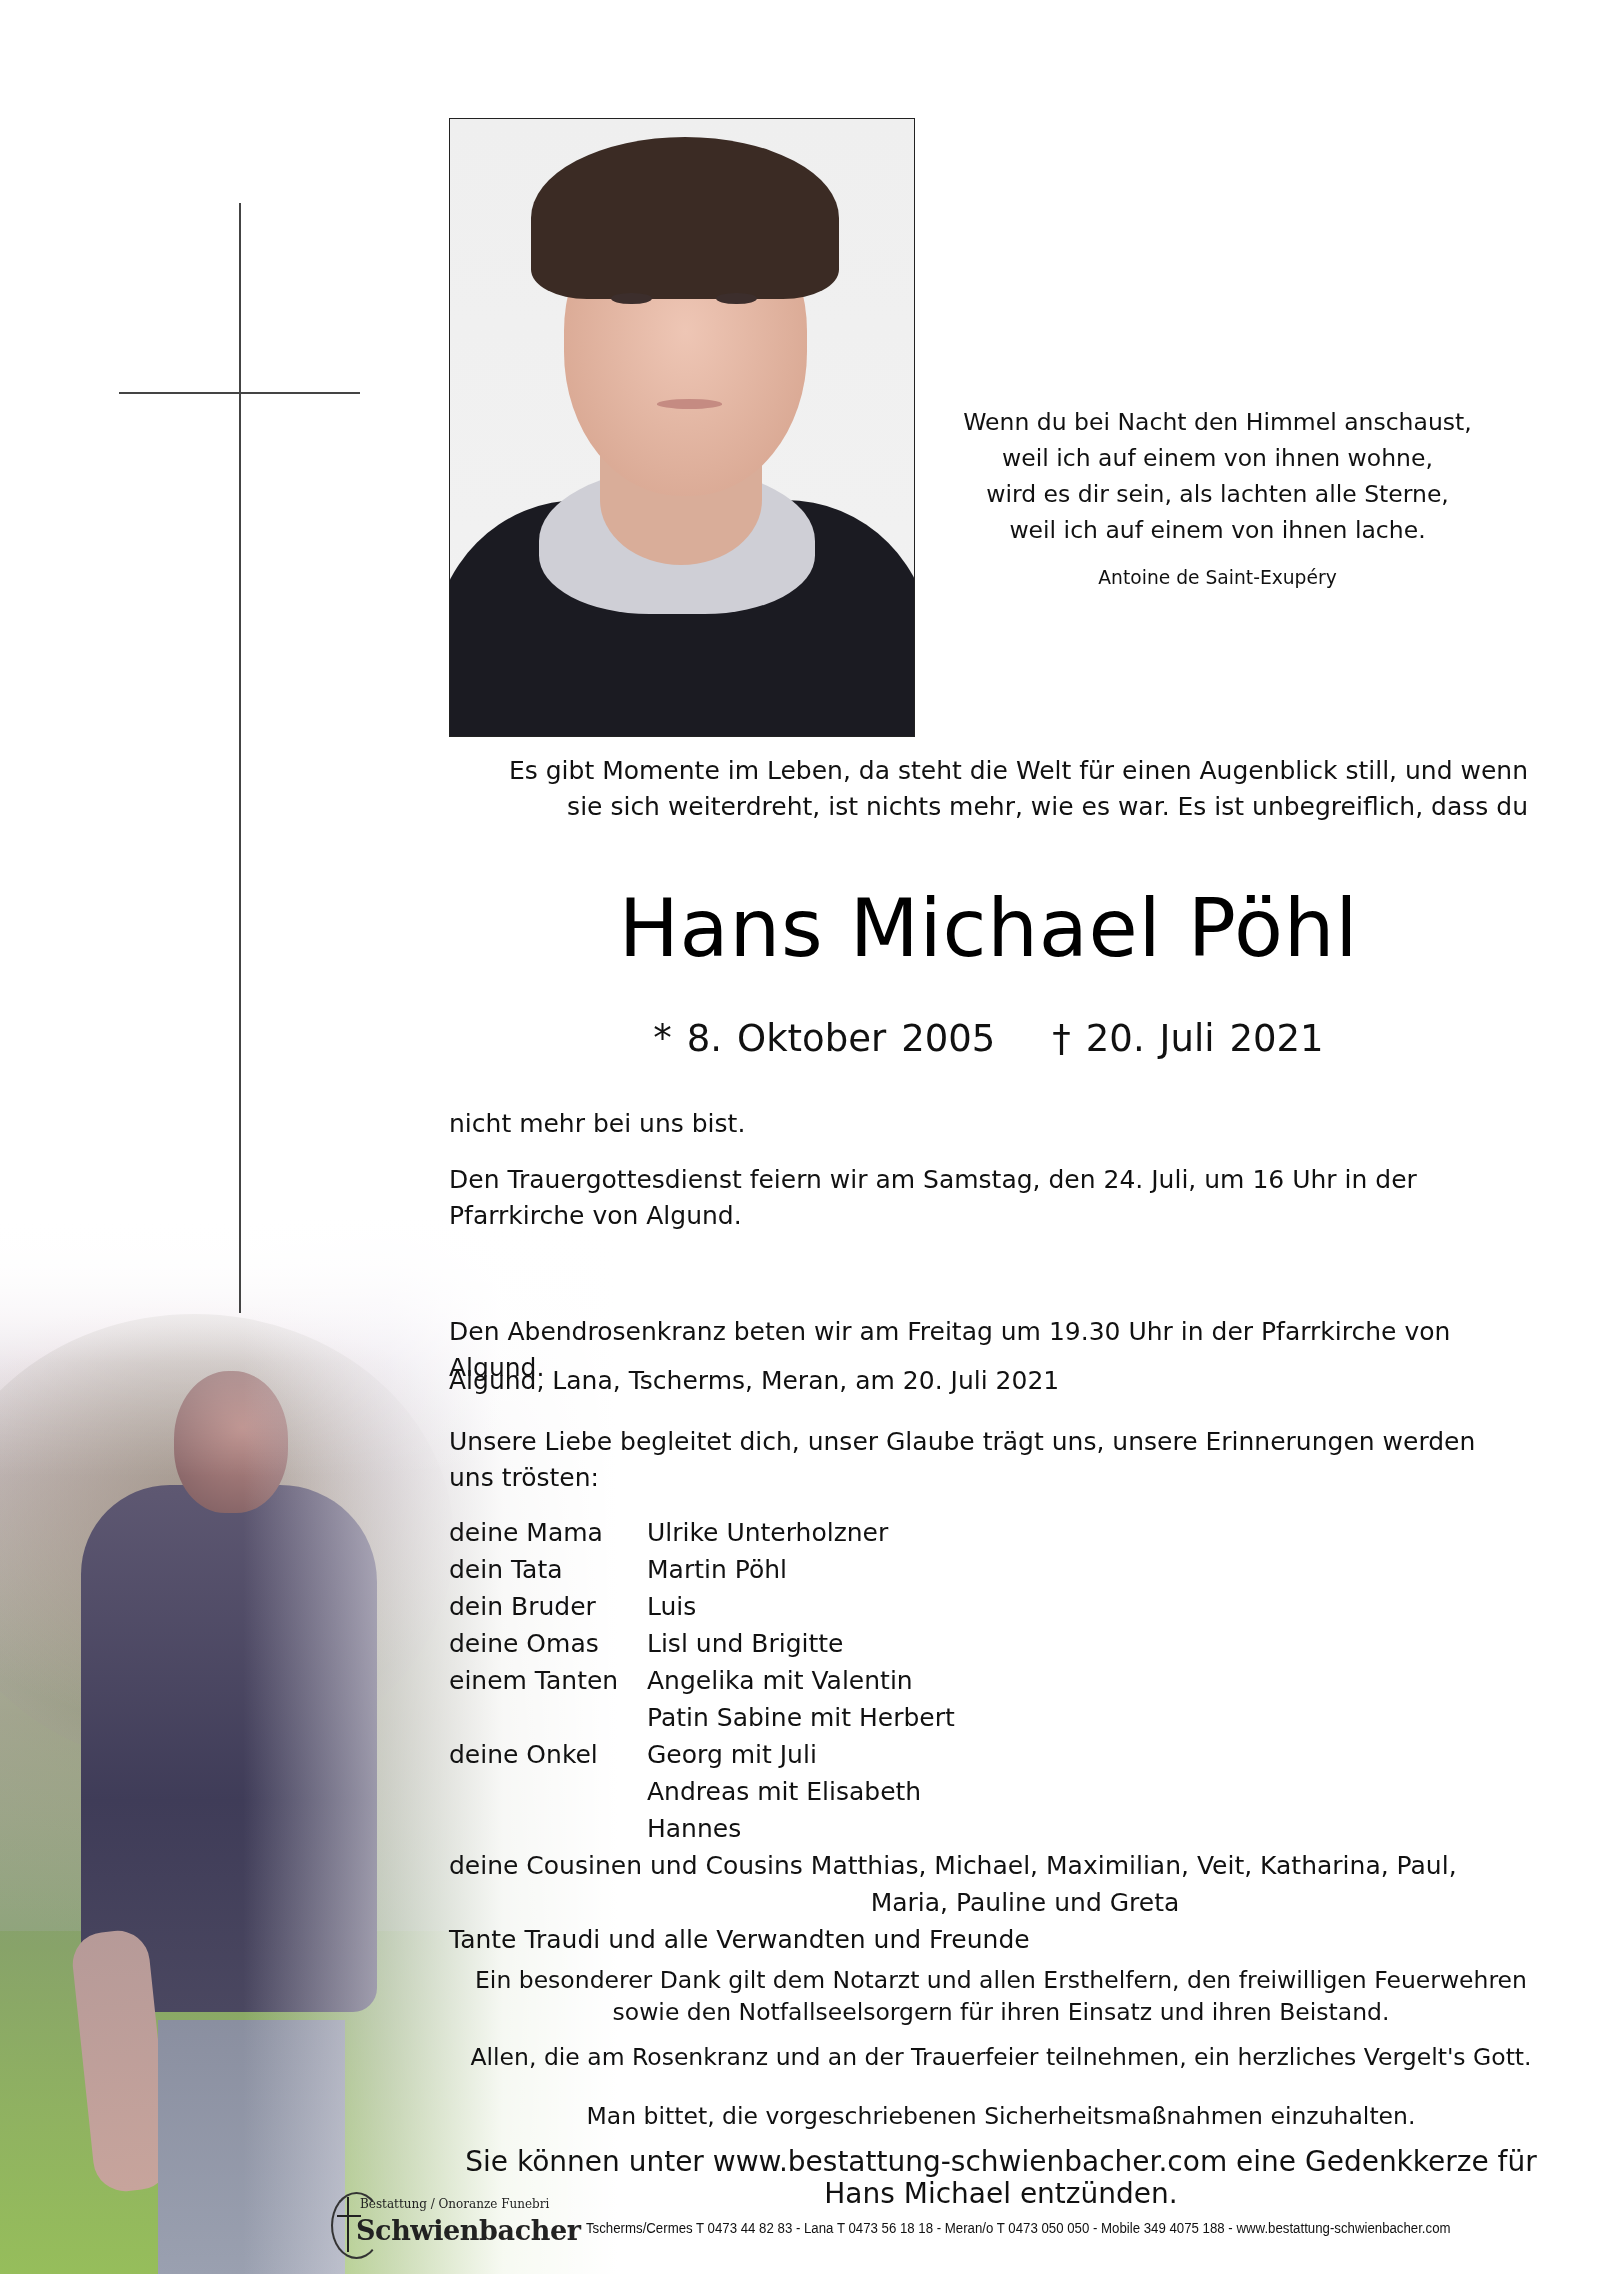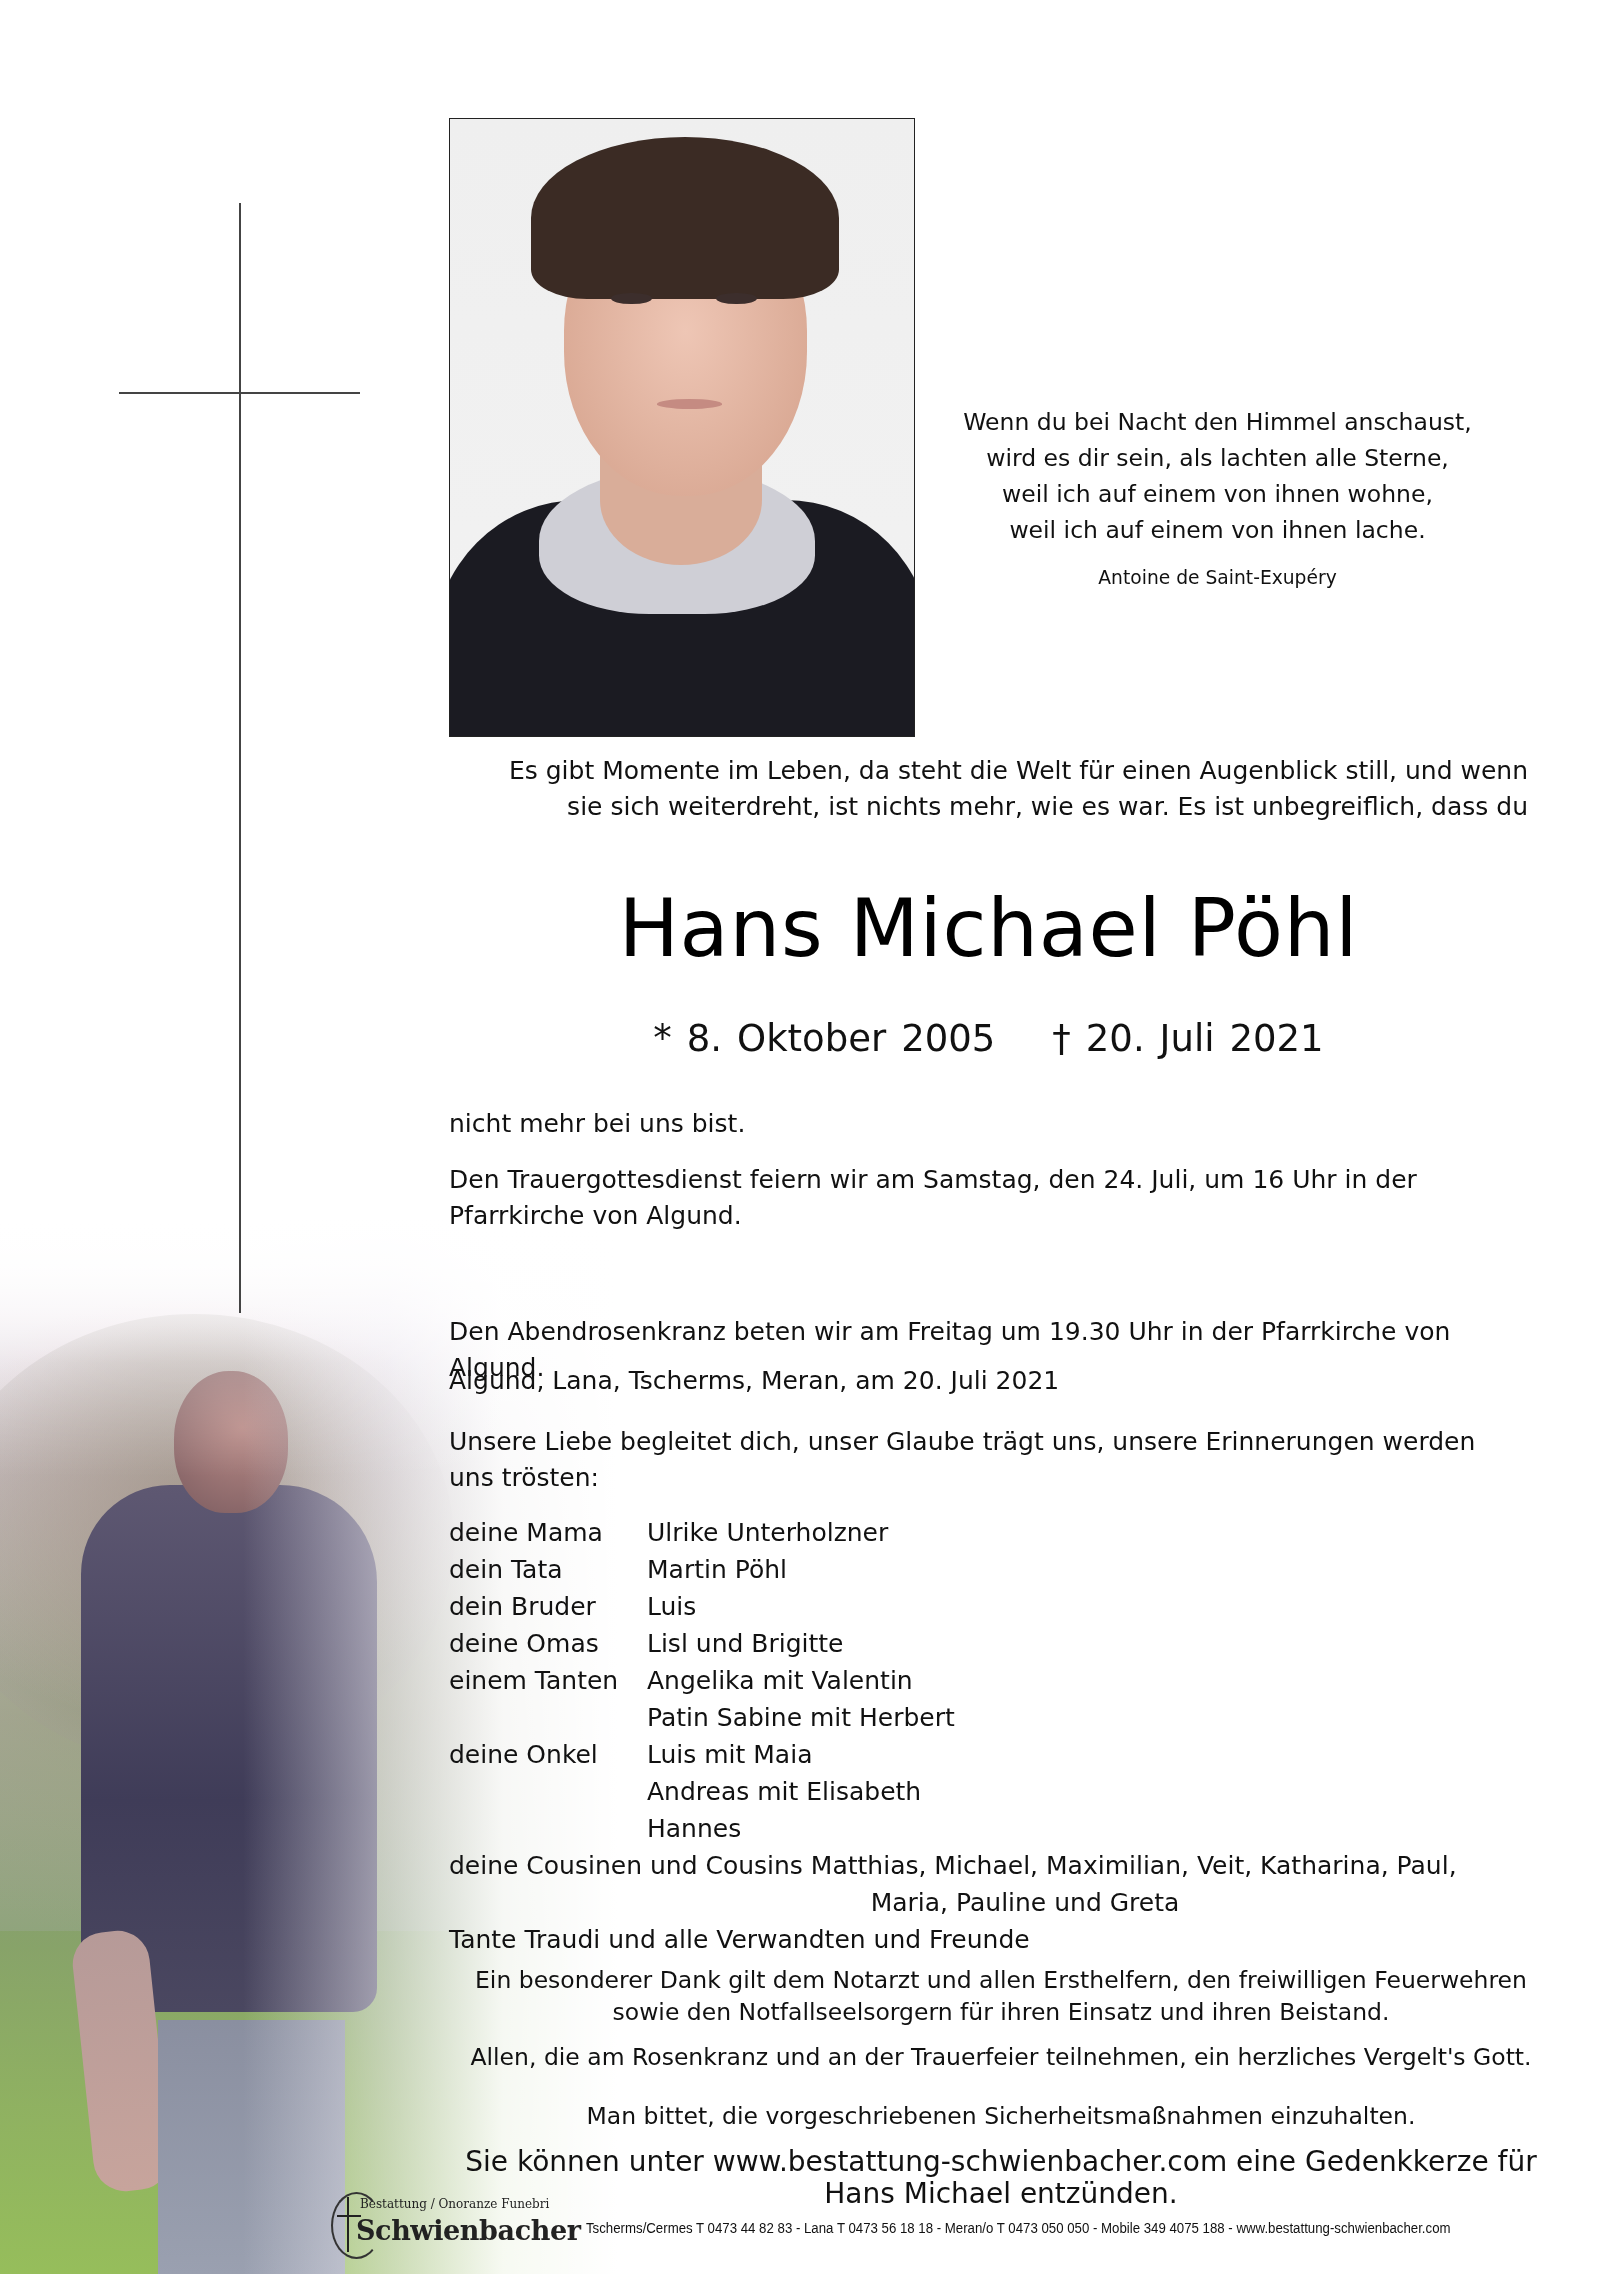--- a/index.html
+++ b/index.html
@@ -175,22 +175,22 @@
   <div class="neck"></div>
   <div class="face"></div>
   <div class="hair"></div>
   <div class="eye l"></div>
   <div class="eye r"></div>
   <div class="mouth"></div>
 </div>
 
 <div class="abs quote">
   <div>Wenn du bei Nacht den Himmel anschaust,</div>
+  <div>weil ich auf einem von ihnen wohne,</div>
   <div>wird es dir sein, als lachten alle Sterne,</div>
-  <div>weil ich auf einem von ihnen wohne,</div>
   <div>weil ich auf einem von ihnen lache.</div>
   <span class="author">Antoine de Saint-Exupéry</span>
 </div>
 
 <div class="abs para intro">
   <div>Es gibt Momente im Leben, da steht die Welt für einen Augenblick still, und wenn</div>
   <div>sie sich weiterdreht, ist nichts mehr, wie es war. Es ist unbegreiflich, dass du</div>
 </div>
 
 <div class="abs name">Hans Michael Pöhl</div>
@@ -233,21 +233,21 @@
   <div class="rel-row">
       <span class="rel-role">einem Tanten</span>
       <span class="rel-names">Angelika mit Valentin</span>
     </div>
   <div class="rel-row">
       <span class="rel-role"></span>
       <span class="rel-names">Patin Sabine mit Herbert</span>
     </div>
   <div class="rel-row">
       <span class="rel-role">deine Onkel</span>
-      <span class="rel-names">Luis mit Maia</span>
+      <span class="rel-names">Georg mit Juli</span>
     </div>
   <div class="rel-row">
       <span class="rel-role"></span>
       <span class="rel-names">Andreas mit Elisabeth</span>
     </div>
   <div class="rel-row">
       <span class="rel-role"></span>
       <span class="rel-names">Hannes</span>
     </div>
   <div class="cousins">

